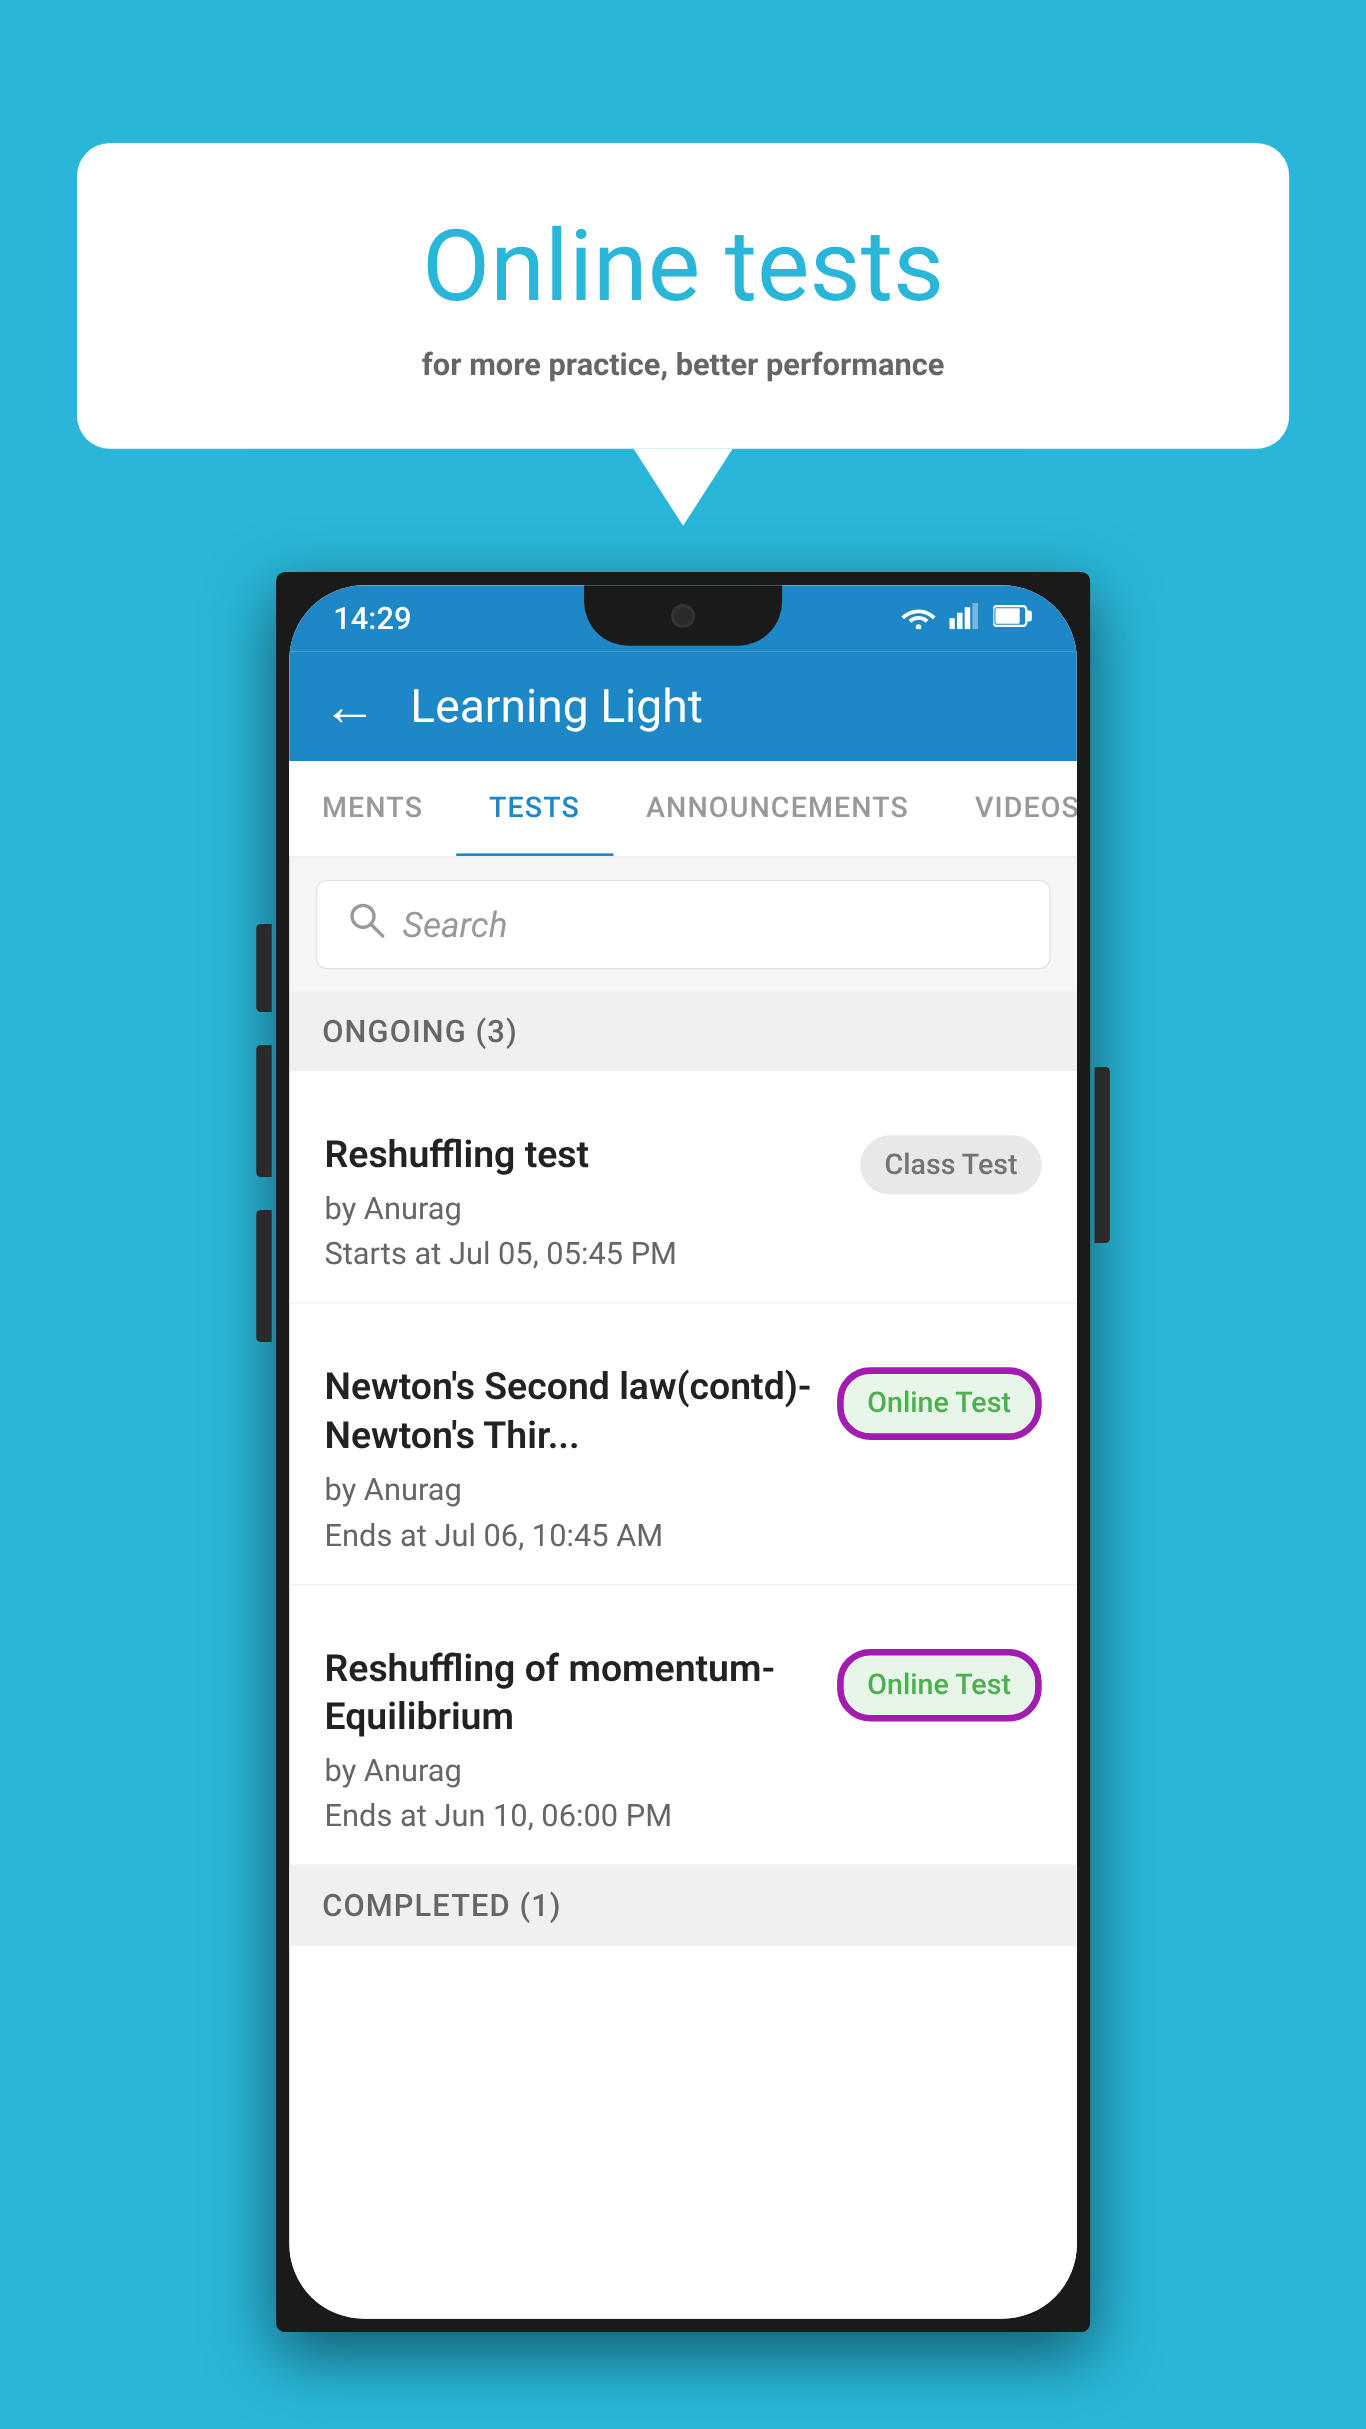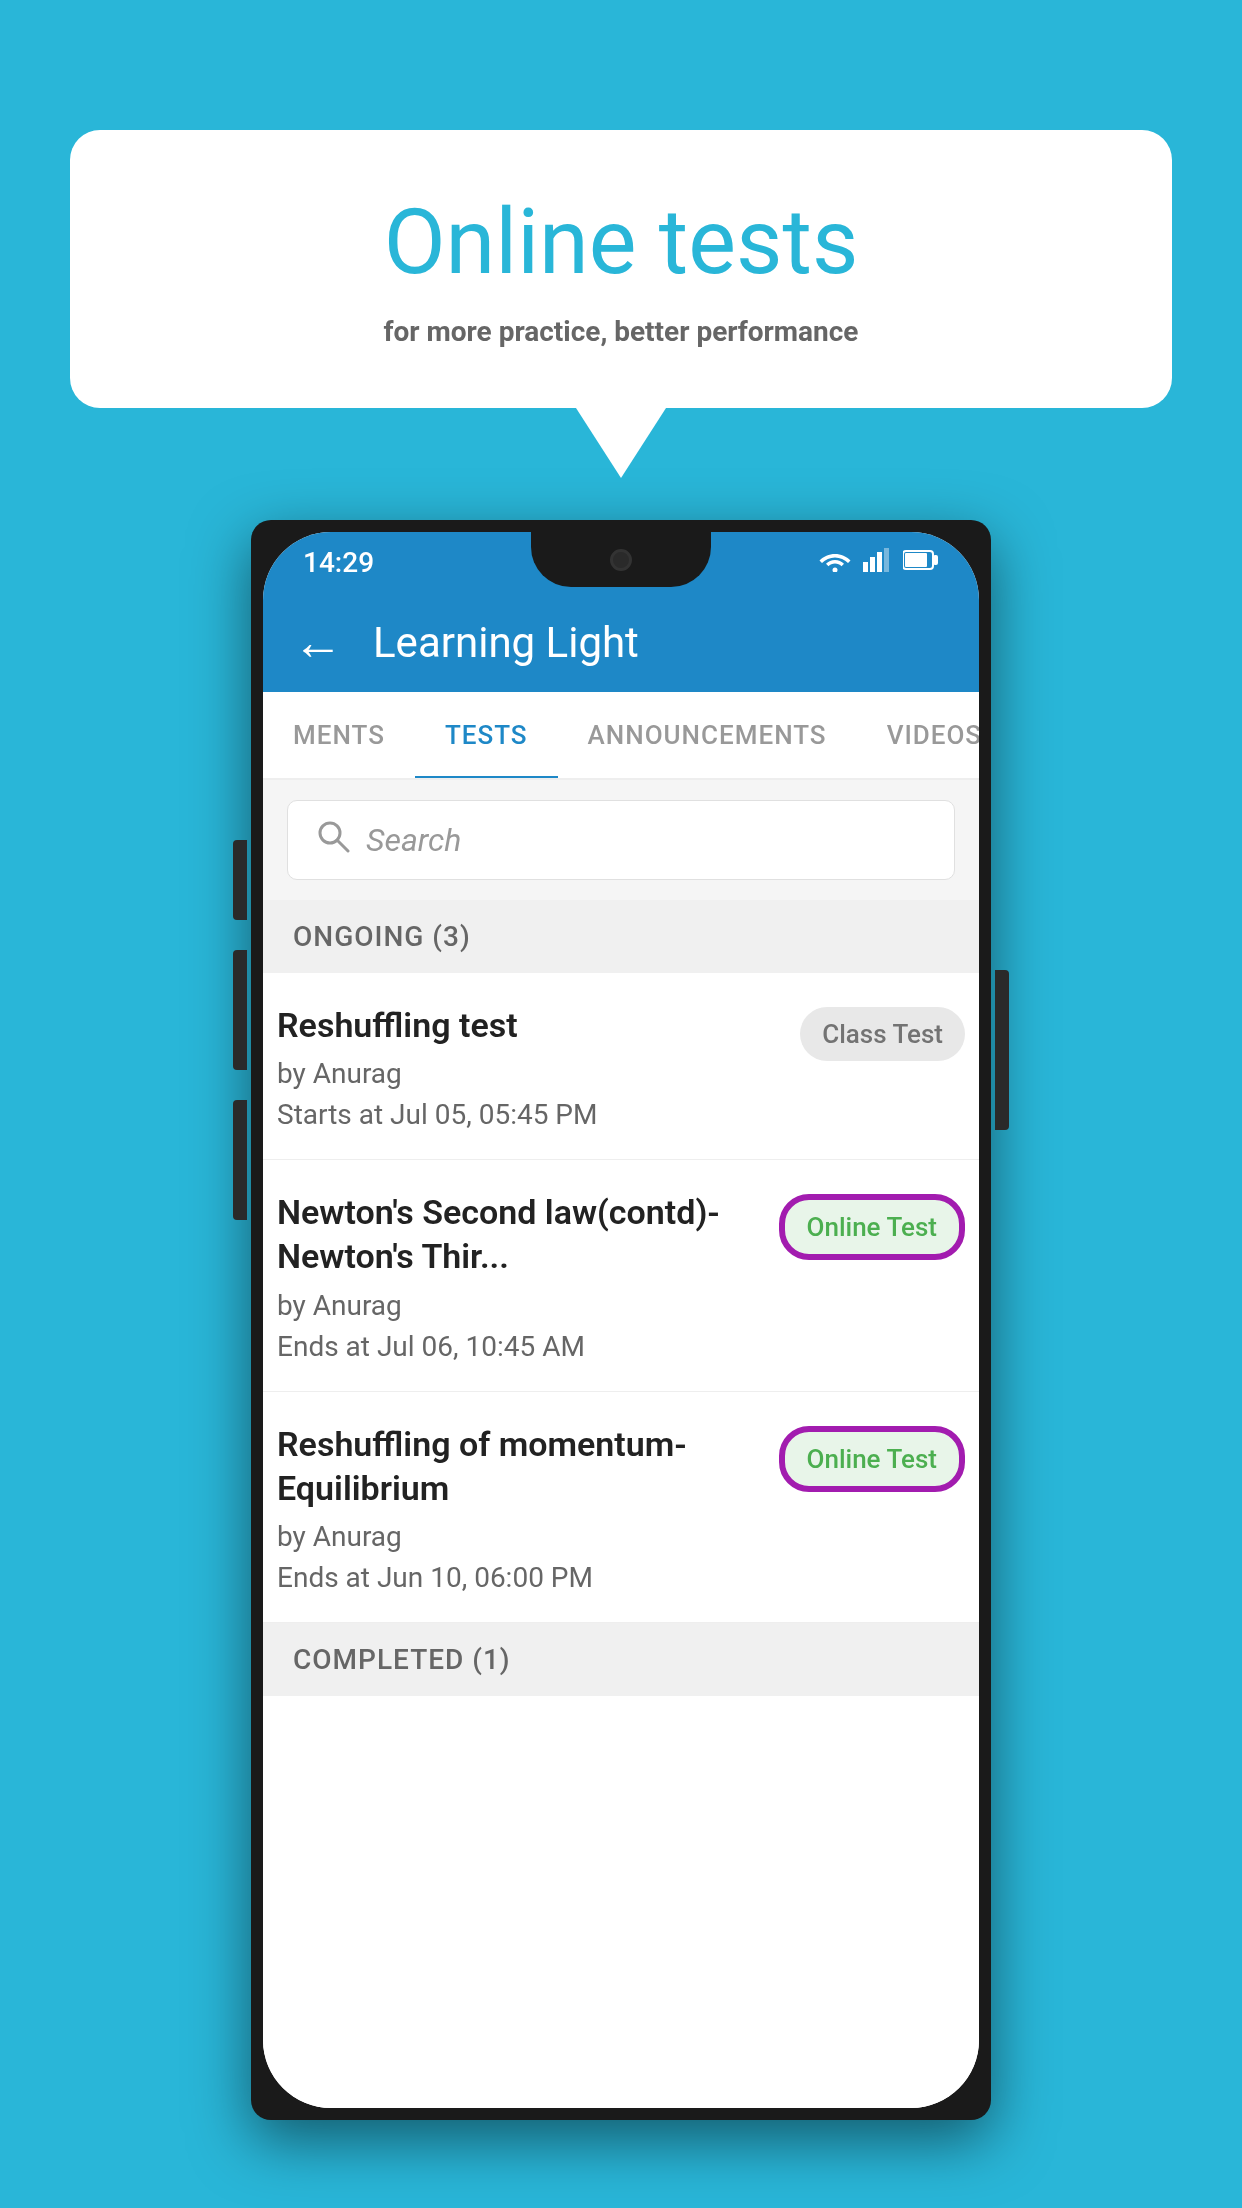--- a/index.html
+++ b/index.html
@@ -63,21 +63,21 @@
       left: 50%;
       transform: translateX(-50%);
       width: 740px;
       height: 1600px;
     }
 
     .phone-outer {
       width: 100%;
       height: 100%;
       background: #1a1a1a;
-      border-radius: 20px;
+      border-radius: 8px;
       padding: 12px;
       box-shadow: 0 20px 60px rgba(0,0,0,0.5);
       position: relative;
     }
 
     
     .phone-side-left-top {
       position: absolute;
       left: -18px;
       top: 320px;
@@ -269,26 +269,27 @@
     }
 
     
     .test-list {
       flex: 1;
       overflow-y: auto;
       background: white;
     }
 
     .test-item {
-      padding: 30px 14px 28px;
+      padding: 30px 32px 28px;
       border-bottom: 1px solid #eee;
       display: flex;
       justify-content: space-between;
       align-items: flex-start;
       cursor: pointer;
+      margin-top: 24px;
     }
 
     .test-info {
       flex: 1;
       margin-right: 20px;
     }
 
     .test-name {
       font-size: 34px;
       font-weight: 600;

